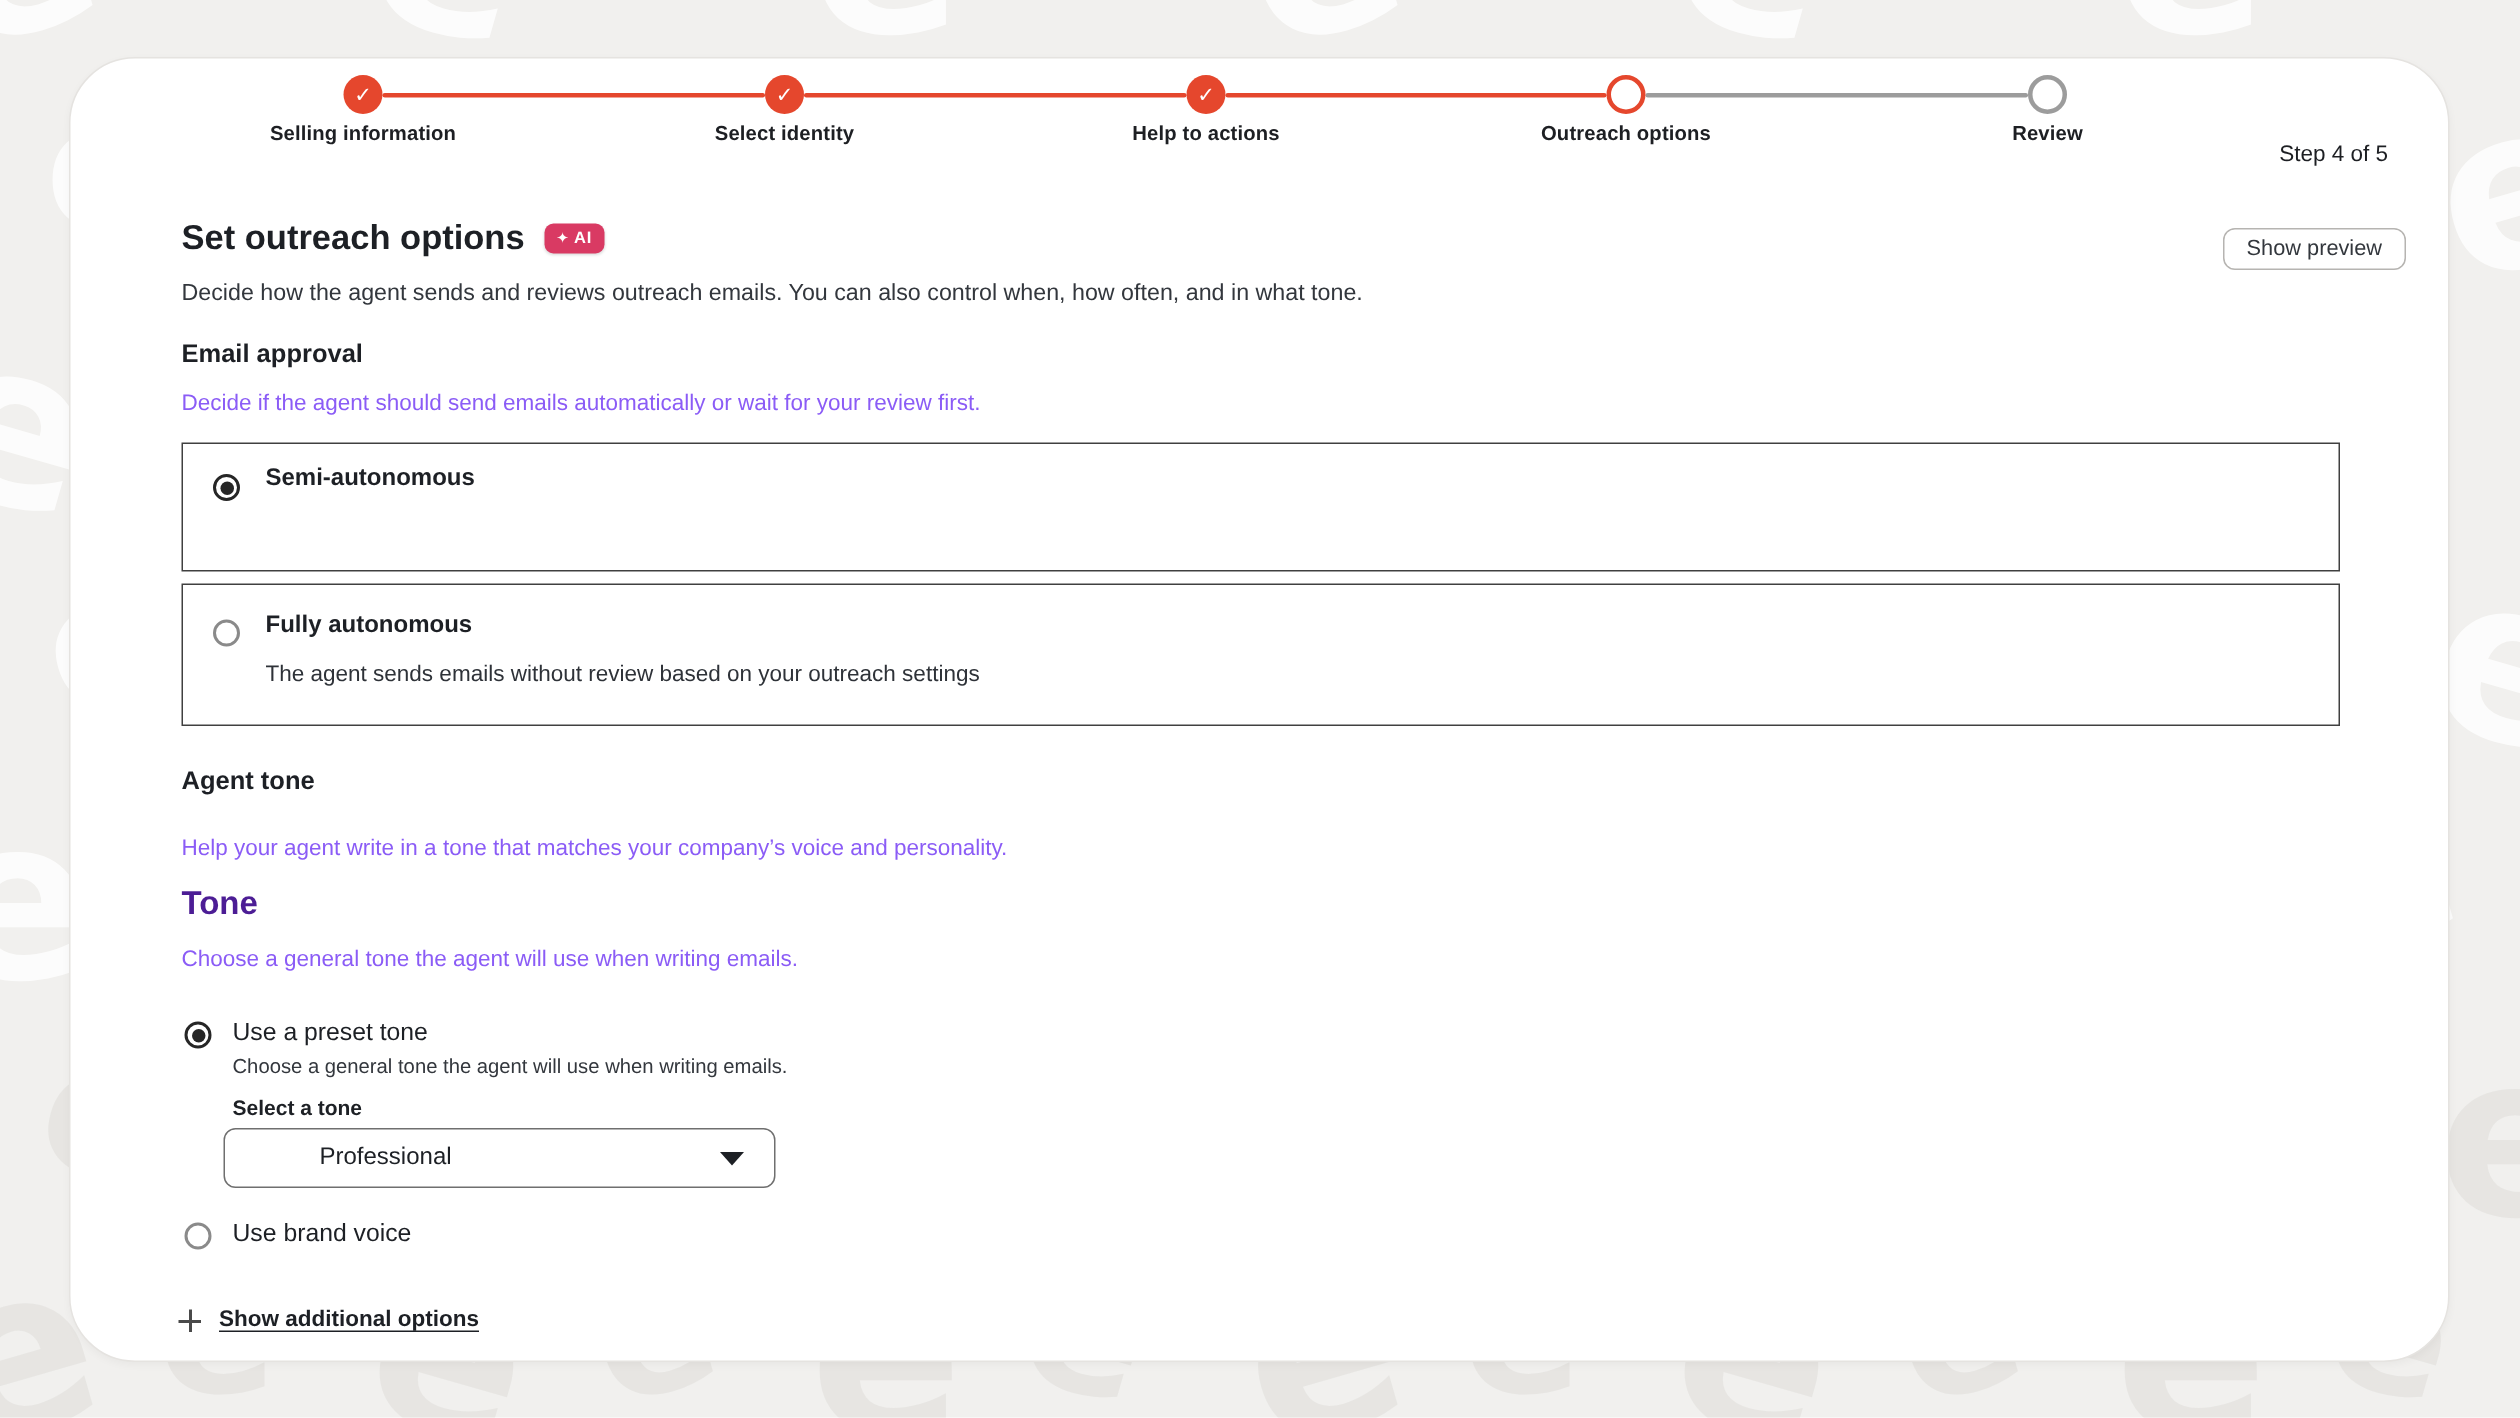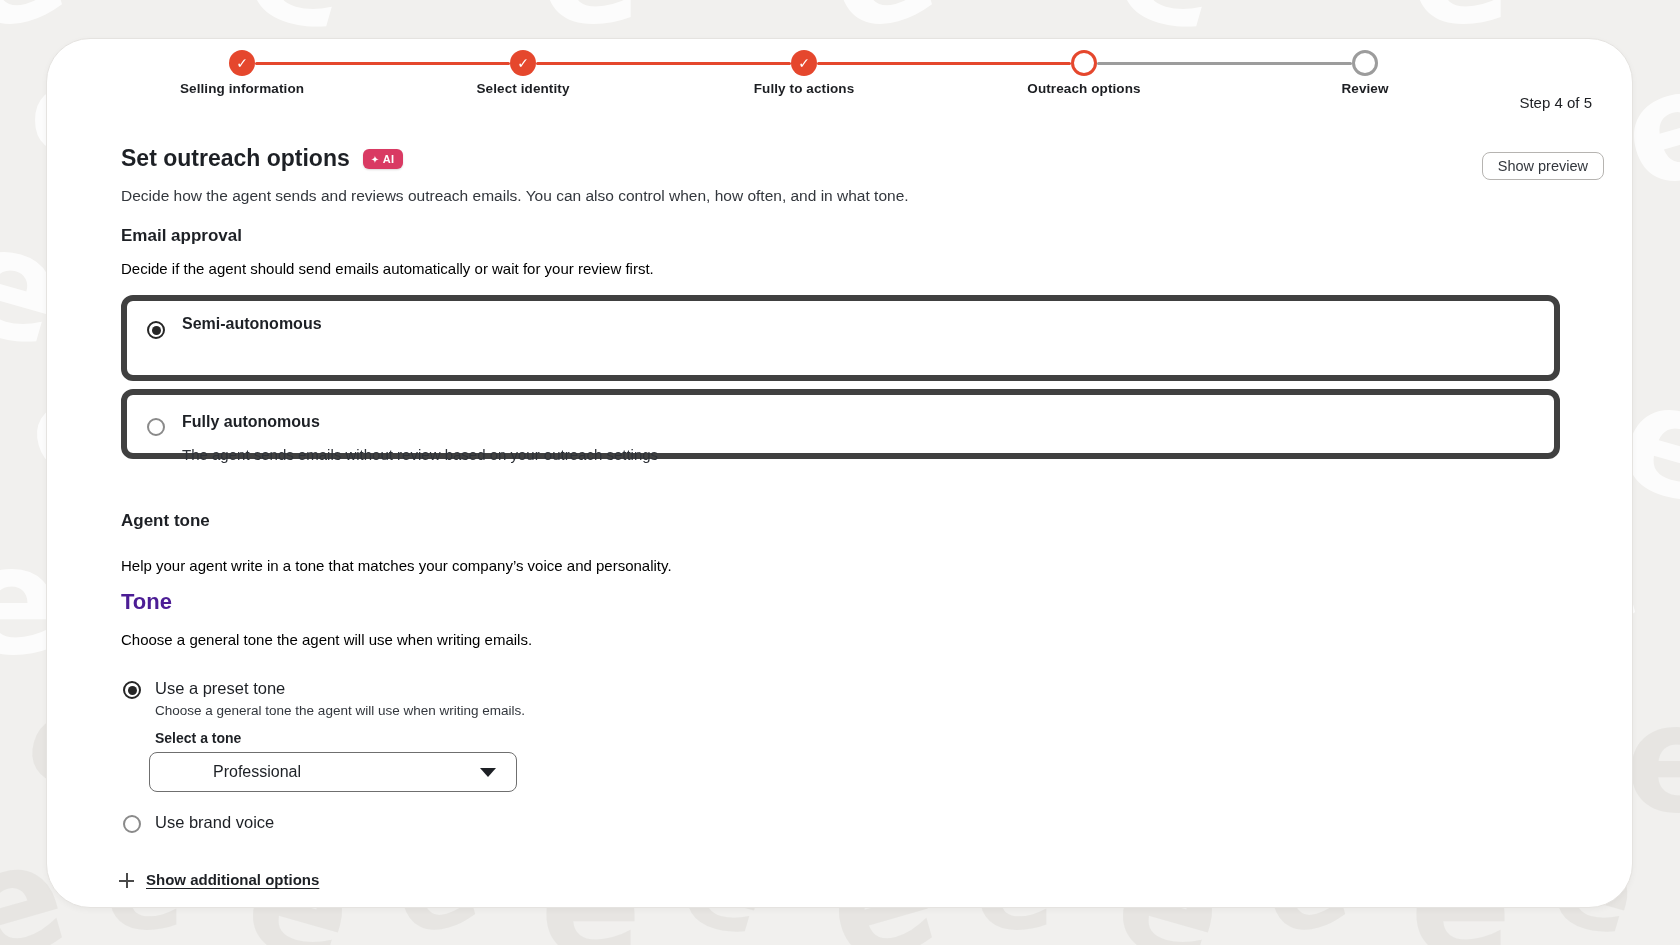--- a/index.html
+++ b/index.html
@@ -57,26 +57,26 @@
   .sparkle::before { content:"✦"; font-size:10px; }
   .btn-preview {
     position:absolute; right:28px; top:113px;
     background:#fff; border:1px solid #b6b4b1; border-radius:8px;
     font-size:14.5px; color:#33373d; padding:5px 15px; cursor:pointer;
     font-family:inherit;
   }
   .subtitle { position:absolute; left:74px; top:148px; font-size:15.5px; color:#33373d; }
   
   .sec-heading { position:absolute; left:74px; font-size:17px; font-weight:bold; color:#1d2025; }
-  .sec-desc { position:absolute; left:74px; font-size:15px; color:#000000; }
+  .sec-desc { position:absolute; left:74px; font-size:15px; color:#8b5cf6; }
   .tone-heading { position:absolute; left:74px; top:550px; font-size:22px; font-weight:bold; color:#4c1d95; }
   
   .option-card {
     position:absolute; left:74px; width:1439px;
-    background:#fff; border:6px solid #404040; border-radius:12px; cursor:pointer;
+    background:#fff; border:1px solid #404040; border-radius:0; cursor:pointer;
   }
   .option-label { position:absolute; left:55px; font-size:16px; font-weight:bold; color:#1d2025; }
   .option-desc { position:absolute; left:55px; font-size:15px; color:#2e3238; }
   
   .radio {
     width:18px; height:18px; border-radius:50%;
     border:2px solid #8a8a8a; background:#fff; position:absolute; cursor:pointer;
   }
   .radio.selected { border-color:#262626; }
   .radio.selected::after {
@@ -209,21 +209,21 @@
     <div class="step-line todo" style="left:1050px; width:255px;"></div>
 
     <div class="step-dot complete" style="left:182px;"></div>
     <div class="step-dot complete" style="left:463px;"></div>
     <div class="step-dot complete" style="left:744px;"></div>
     <div class="step-dot current" style="left:1024px;"></div>
     <div class="step-dot upcoming" style="left:1305px;"></div>
 
     <div class="step-label" style="left:85px;">Selling information</div>
     <div class="step-label" style="left:366px;">Select identity</div>
-    <div class="step-label" style="left:647px;">Fully to actions</div>
+    <div class="step-label" style="left:647px;">Help to actions</div>
     <div class="step-label" style="left:927px;">Outreach options</div>
     <div class="step-label" style="left:1208px;">Review</div>
 
     <div class="step-counter">Step 4 of 5</div>
   </div>
 
   <div class="page-title">
     <span>Set outreach options</span>
     <span class="ai-badge">
       <span class="sparkle"></span>
@@ -234,21 +234,21 @@
   <div class="subtitle">Decide how the agent sends and reviews outreach emails. You can also control when, how often, and in what tone.</div>
 
   <div class="sec-heading" style="top:187px;">Email approval</div>
   <div class="sec-desc" style="top:221px;">Decide if the agent should send emails automatically or wait for your review first.</div>
 
   <div class="option-card" style="top:256px; height:86px;">
     <div class="radio selected" style="left:20px; top:20px;"></div>
     <div class="option-label" style="top:14px;">Semi-autonomous</div>
   </div>
 
-  <div class="option-card" style="top:350px; height:70px;">
+  <div class="option-card" style="top:350px; height:95px;">
     <div class="radio" style="left:20px; top:23px;"></div>
     <div class="option-label" style="top:18px;">Fully autonomous</div>
     <div class="option-desc" style="top:51px;">The agent sends emails without review based on your outreach settings</div>
   </div>
 
   <div class="sec-heading" style="top:472px;">Agent tone</div>
   <div class="sec-desc" style="top:518px;">Help your agent write in a tone that matches your company’s voice and personality.</div>
 
   <div class="tone-heading">Tone</div>
   <div class="sec-desc" style="top:592px;">Choose a general tone the agent will use when writing emails.</div>

